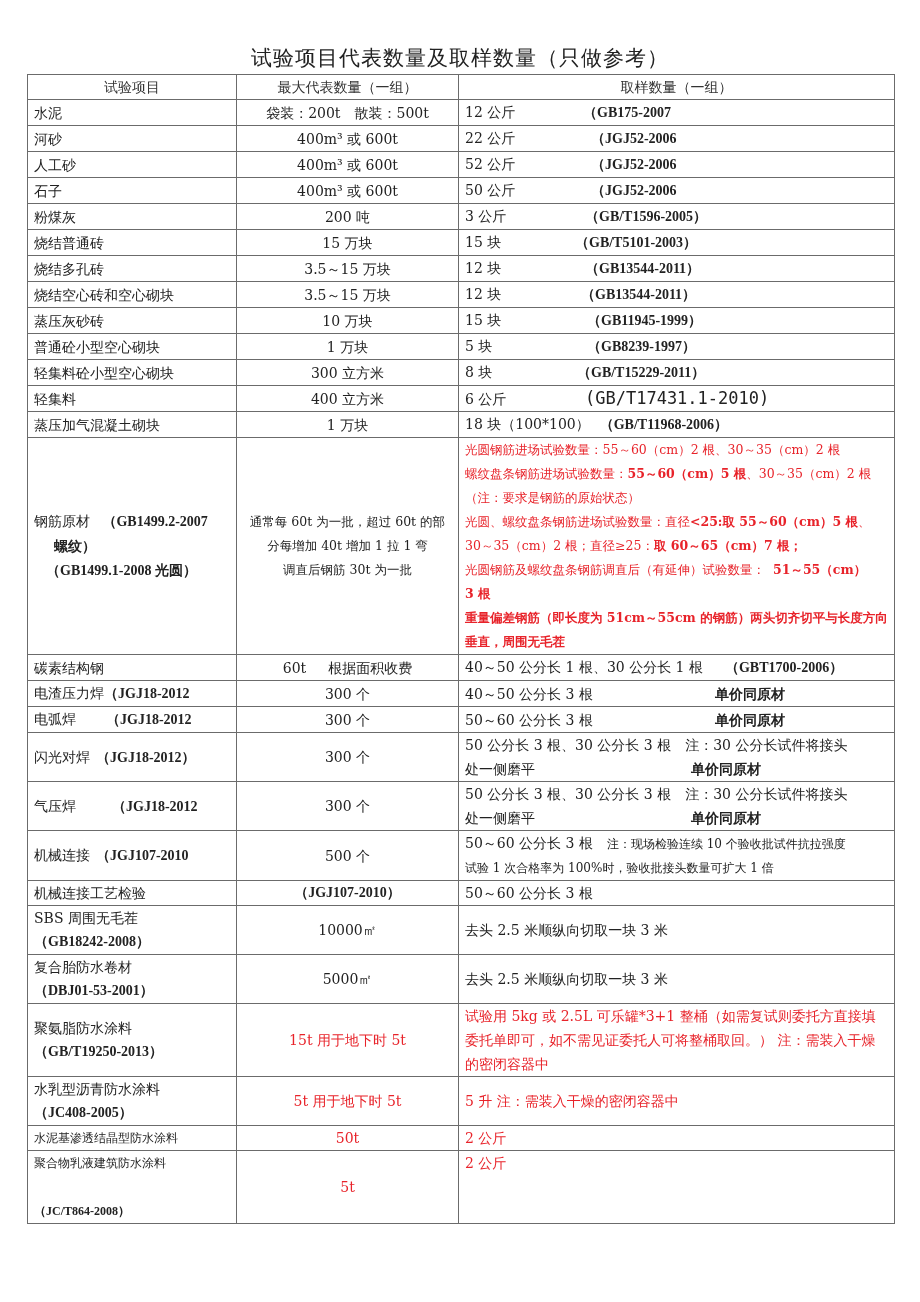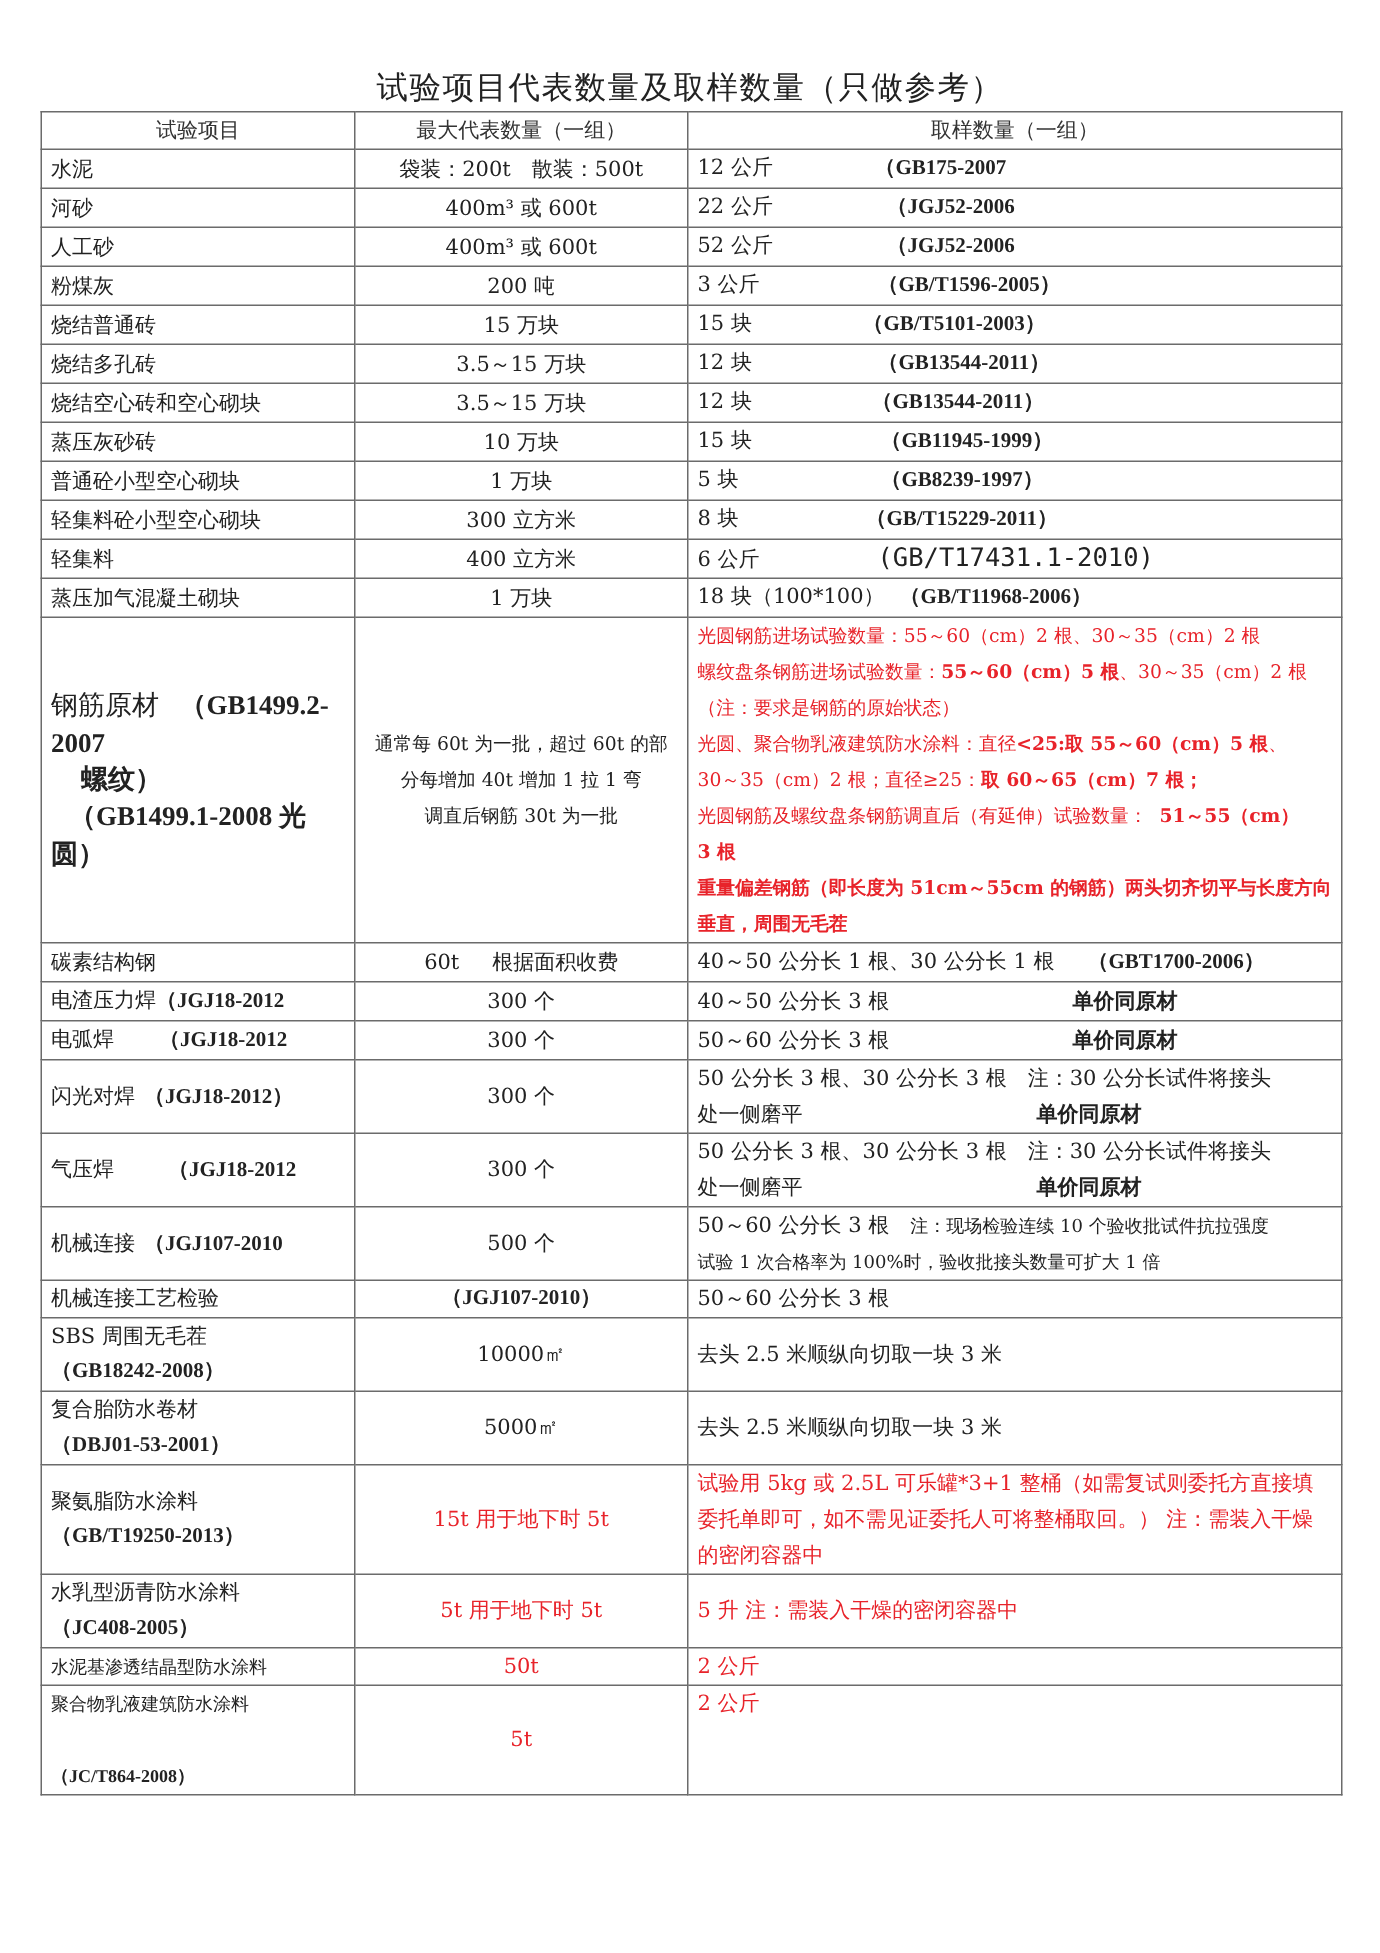--- a/index.html
+++ b/index.html
@@ -61,20 +61,25 @@
       <td>河砂</td>
       <td class="center">400m³ 或 600t</td>
       <td><span style="display:inline-block;width:80px">22 公斤</span><span class="code" style="margin-left:46px">（JGJ52-2006</span></td>
     </tr>
     <tr class="r1">
       <td>人工砂</td>
       <td class="center">400m³ 或 600t</td>
       <td><span style="display:inline-block;width:80px">52 公斤</span><span class="code" style="margin-left:46px">（JGJ52-2006</span></td>
     </tr>
     <tr class="r1">
+      <td>石子</td>
+      <td class="center">400m³ 或 600t</td>
+      <td><span style="display:inline-block;width:80px">50 公斤</span><span class="code" style="margin-left:46px">（JGJ52-2006</span></td>
+    </tr>
+    <tr class="r1">
       <td>粉煤灰</td>
       <td class="center">200 吨</td>
       <td><span style="display:inline-block;width:80px">3 公斤</span><span class="code" style="margin-left:40px">（GB/T1596-2005）</span></td>
     </tr>
     <tr class="r1">
       <td>烧结普通砖</td>
       <td class="center">15 万块</td>
       <td><span style="display:inline-block;width:80px">15 块</span><span class="code" style="margin-left:30px">（GB/T5101-2003）</span></td>
     </tr>
     <tr class="r1">
@@ -108,37 +113,37 @@
       <td><span style="display:inline-block;width:80px">6 公斤</span><span style="margin-left:40px;font-family:'DejaVu Sans Mono',monospace;font-size:17px">(GB/T17431.1-2010)</span></td>
     </tr>
     <tr class="r1">
       <td>蒸压加气混凝土砌块</td>
       <td class="center">1 万块</td>
       <td><span>18 块（100*100）</span><span class="code" style="margin-left:10px">（GB/T11968-2006）</span></td>
     </tr>
 
     <tr>
       <td style="height:216px">
-        <div style="line-height:24px;font-size:18px">
+        <div style="line-height:24px;font-size:14px">
           <span>钢筋原材</span>
           <span class="code" style="margin-left:8px">（GB1499.2-2007</span><br>
           <span class="b" style="margin-left:20px">螺纹）</span><br>
           <span class="code" style="margin-left:12px">（GB1499.1-2008 光圆）</span>
         </div>
       </td>
       <td class="rebar-mid">
         <div>通常每 60t 为一批，超过 60t 的部</div>
         <div>分每增加 40t 增加 1 拉 1 弯</div>
         <div>调直后钢筋 30t 为一批</div>
       </td>
       <td class="rebar-note red" style="vertical-align:top;padding-top:0">
         <div>光圆钢筋进场试验数量：55～60（cm）2 根、30～35（cm）2 根</div>
         <div><span>螺纹盘条钢筋进场试验数量：</span><span class="b">55～60（cm）5 根</span><span>、30～35（cm）2 根</span></div>
         <div>（注：要求是钢筋的原始状态）</div>
-        <div><span>光圆、聚合物乳液建筑防水涂料：直径</span><span class="b">&lt;25:取 55～60（cm）5 根</span><span>、</span></div>
+        <div><span>光圆、螺纹盘条钢筋进场试验数量：直径</span><span class="b">&lt;25:取 55～60（cm）5 根</span><span>、</span></div>
         <div><span>30～35（cm）2 根；直径≥25：</span><span class="b">取 60～65（cm）7 根；</span></div>
         <div><span>光圆钢筋及螺纹盘条钢筋调直后（有延伸）试验数量：</span><span class="b" style="margin-left:8px">51～55（cm）</span></div>
         <div class="b">3 根</div>
         <div class="b">重量偏差钢筋（即长度为 51cm～55cm 的钢筋）两头切齐切平与长度方向垂直，周围无毛茬</div>
       </td>
     </tr>
 
     <tr class="r1">
       <td>碳素结构钢</td>
       <td class="center"><span>60t</span><span style="margin-left:22px">根据面积收费</span></td>

